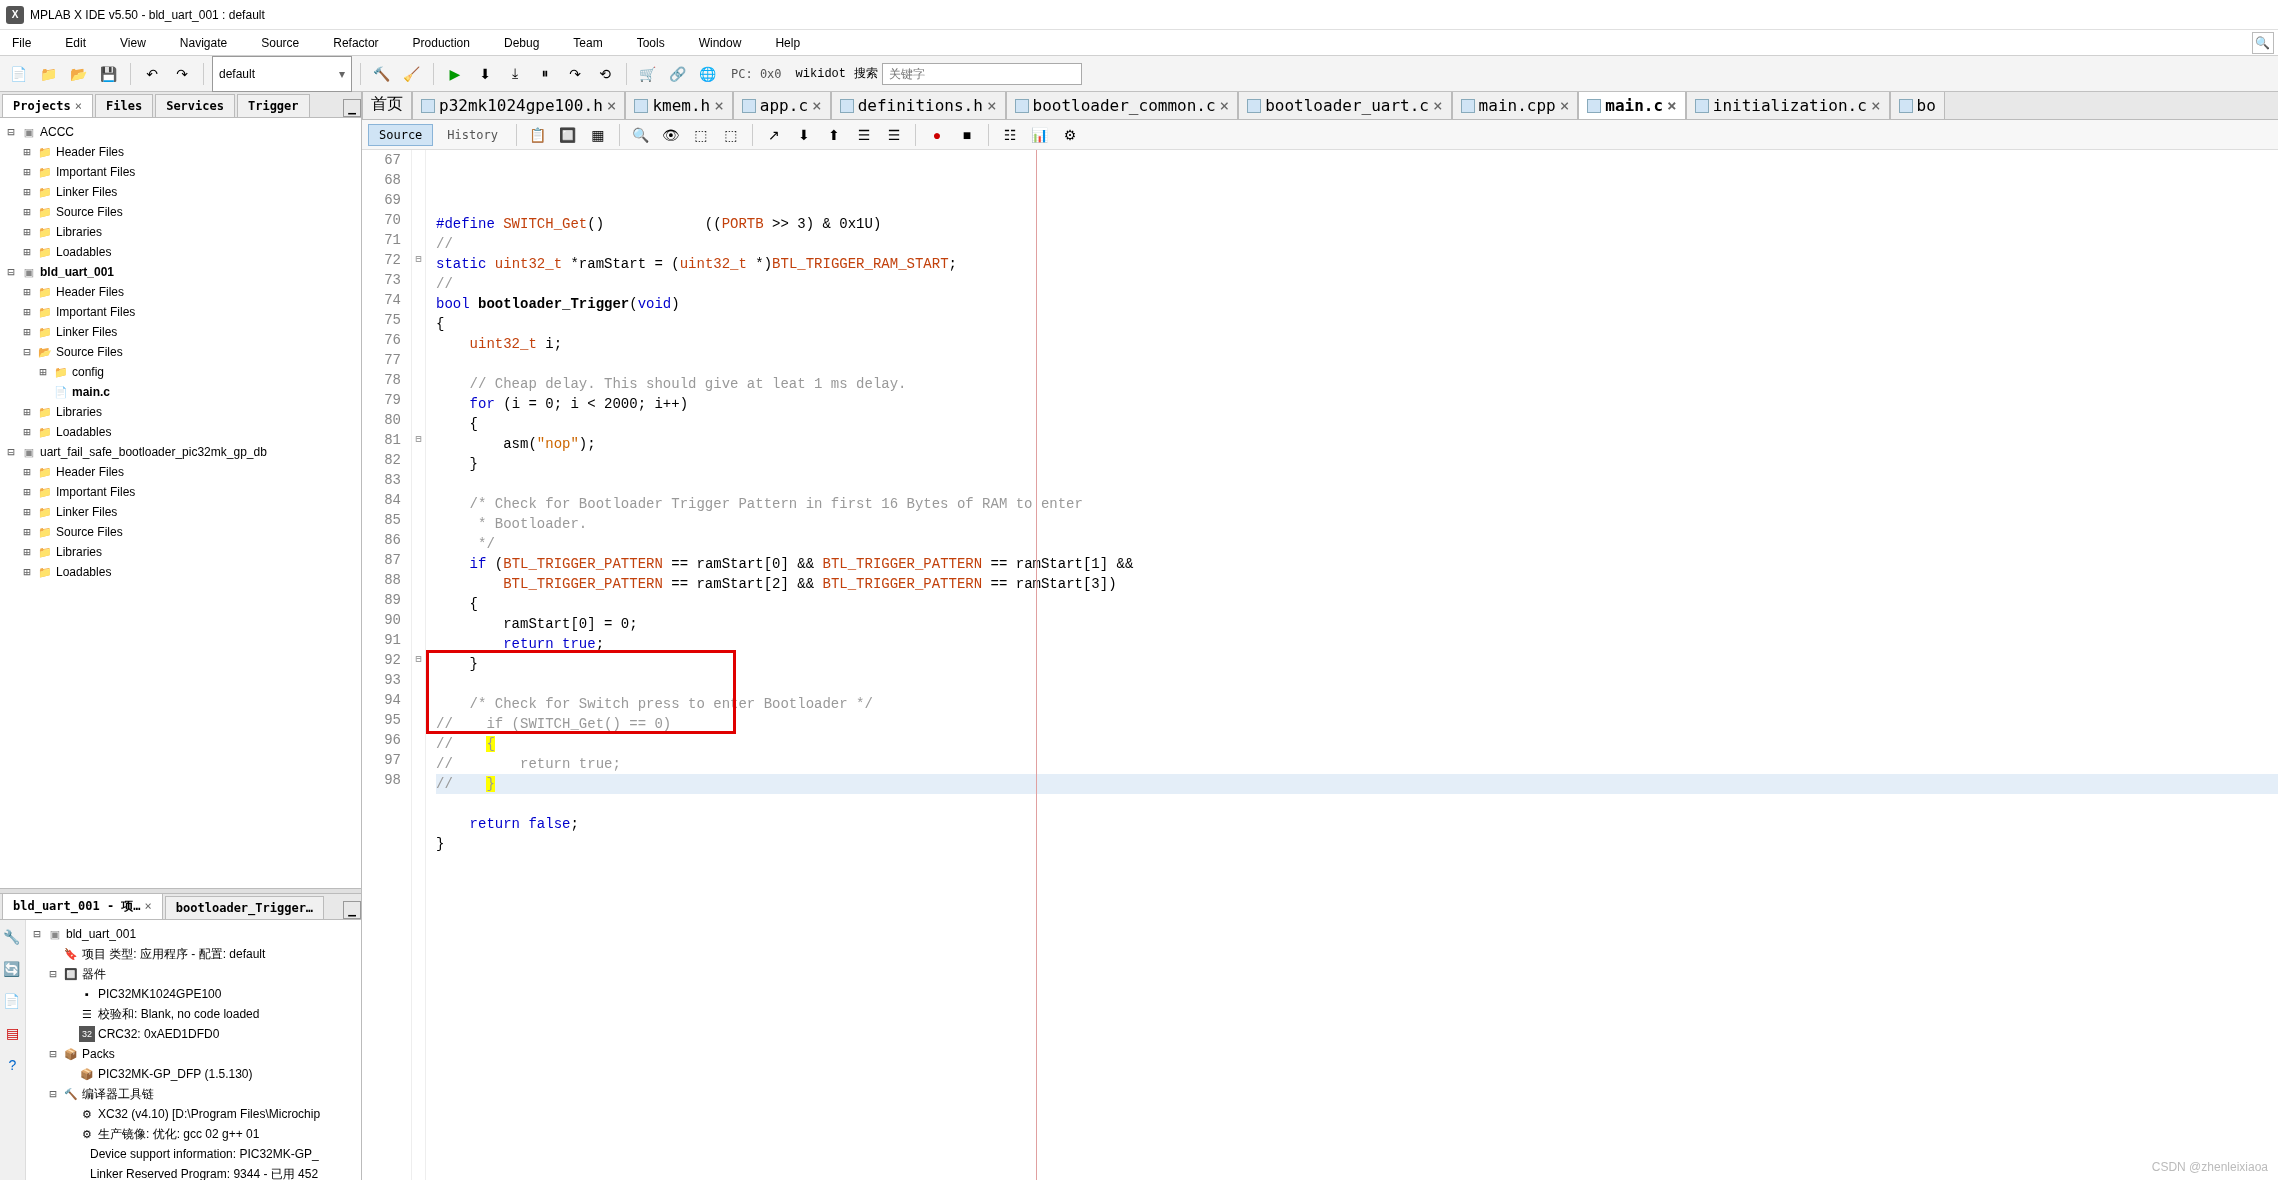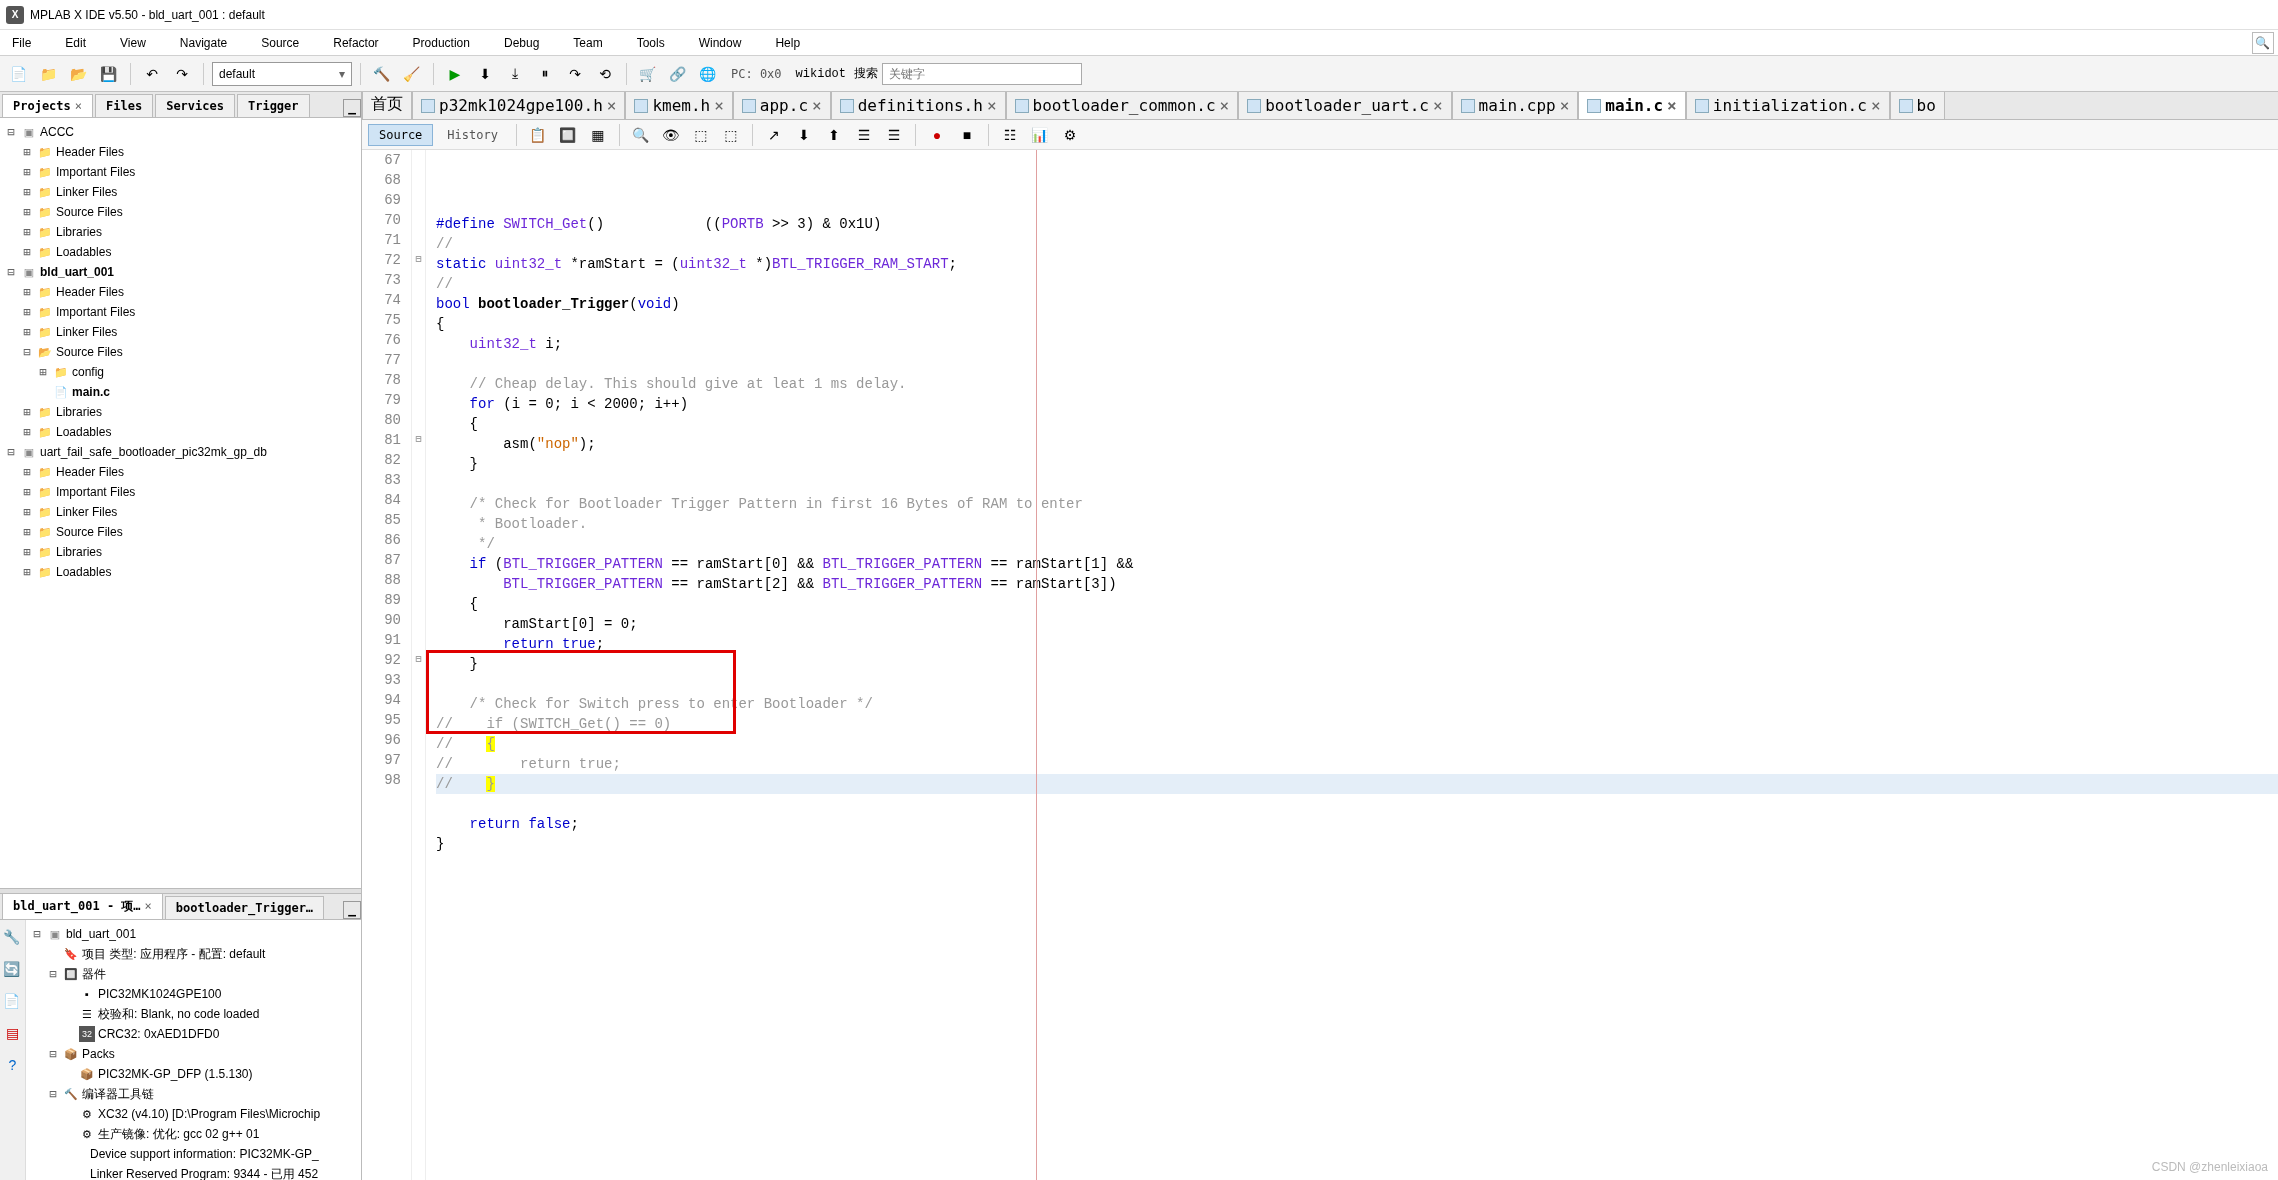--- a/index.html
+++ b/index.html
@@ -5,21 +5,21 @@
 * { box-sizing: border-box; margin: 0; padding: 0; }
 body { font-family: "Segoe UI", Tahoma, sans-serif; font-size: 12px; background: #f0f0f0; color: #000; width: 2278px; height: 1180px; overflow: hidden; }
 .titlebar { background: #fff; height: 30px; display: flex; align-items: center; padding: 0 6px; border-bottom: 1px solid #e0e0e0; }
 .titlebar .app-icon { width: 18px; height: 18px; background: #555; border-radius: 3px; margin-right: 6px; display:inline-flex; align-items:center; justify-content:center; color:#fff; font-size:10px; font-weight:bold; }
 .menubar { background: #fff; height: 26px; display: flex; align-items: center; padding: 0 4px; gap: 18px; border-bottom: 1px solid #d0d0d0; }
 .menubar span { padding: 3px 8px; cursor: default; }
 .menubar .search-end { margin-left: auto; width: 22px; height: 22px; border: 1px solid #bbb; display:flex; align-items:center; justify-content:center; }
 .toolbar { background: #f4f4f4; height: 36px; display: flex; align-items: center; padding: 0 6px; gap: 4px; border-bottom: 1px solid #c0c0c0; }
 .tbtn { width: 26px; height: 26px; border: 1px solid transparent; display: inline-flex; align-items: center; justify-content: center; font-size: 14px; cursor: default; }
 .tsep { width: 1px; height: 22px; background: #ccc; margin: 0 4px; }
-.combo { height: 24px; border: 1px solid #999; background: #fff; min-width: 140px; display: flex; align-items: center; padding: 0 6px; justify-content: space-between; text-align: center; }
+.combo { height: 36px; border: 1px solid #999; background: #fff; min-width: 140px; display: flex; align-items: center; padding: 0 6px; justify-content: space-between; text-align: center; }
 .combo .chev { color: #666; }
 .pc-box { font-family: Consolas, monospace; color: #555; padding: 0 6px; }
 .search-field { height: 22px; border: 1px solid #aaa; background: #fff; width: 200px; padding: 0 6px; color: #999; font-size: 12px; }
 .main { display: flex; height: calc(100% - 92px); }
 .left-col { width: 362px; display: flex; flex-direction: column; border-right: 1px solid #bbb; background: #fff; }
 .panel-tabs { display: flex; border-bottom: 1px solid #bbb; background: #e8e8e8; height: 26px; align-items: flex-end; padding-left: 2px; gap: 2px; }
 .ptab { padding: 4px 10px; border: 1px solid #bbb; border-bottom: none; background: #f0f0f0; font-family: Consolas, monospace; font-weight: bold; font-size: 12px; position: relative; }
 .ptab.active { background: #fff; }
 .ptab .x { font-weight: normal; margin-left: 4px; color: #666; }
 .tree { flex: 1; overflow: auto; padding: 4px 0; font-family: "Microsoft YaHei", sans-serif; font-size: 12px; }
@@ -46,21 +46,21 @@
 .src-btn { padding: 3px 10px; border: 1px solid #8ab4d8; background: #d0e4f5; font-family: Consolas, monospace; }
 .hist-btn { padding: 3px 10px; font-family: Consolas, monospace; color: #555; }
 .editor-body { flex: 1; display: flex; overflow: auto; font-family: Consolas, "Courier New", monospace; font-size: 14px; position: relative; }
 .gutter { width: 50px; text-align: right; padding-right: 10px; color: #888; background: #fff; border-right: 1px solid #eee; }
 .fold-gutter { width: 14px; background: #fff; border-right: 1px solid #eee; }
 .code { flex: 1; padding-left: 10px; position: relative; white-space: pre; }
 .code-line { height: 20px; line-height: 20px; }
 .gutter-line { height: 20px; line-height: 20px; }
 .kw { color: #0000cc; }
 .pp { color: #0000cc; }
-.mac { color: #6d28d9; }
+.mac { color: #c2410c; }
 .str { color: #cc6600; }
 .com { color: #999999; }
 .fn { font-weight: bold; }
 .hl-y { background: #ffff00; }
 .cur-line { background: #e4eef8; }
 .red-box { position: absolute; border: 3px solid #e00000; pointer-events: none; }
 .margin-line { position: absolute; top: 0; bottom: 0; width: 1px; background: #e0a0a0; }
 .watermark { position: fixed; right: 10px; bottom: 6px; color: #bbb; font-size: 12px; }
 .minimize-icon { margin-left: auto; width: 18px; height: 18px; border: 1px solid #999; display:flex; align-items:center; justify-content:center; font-size:10px; }
 </style>

